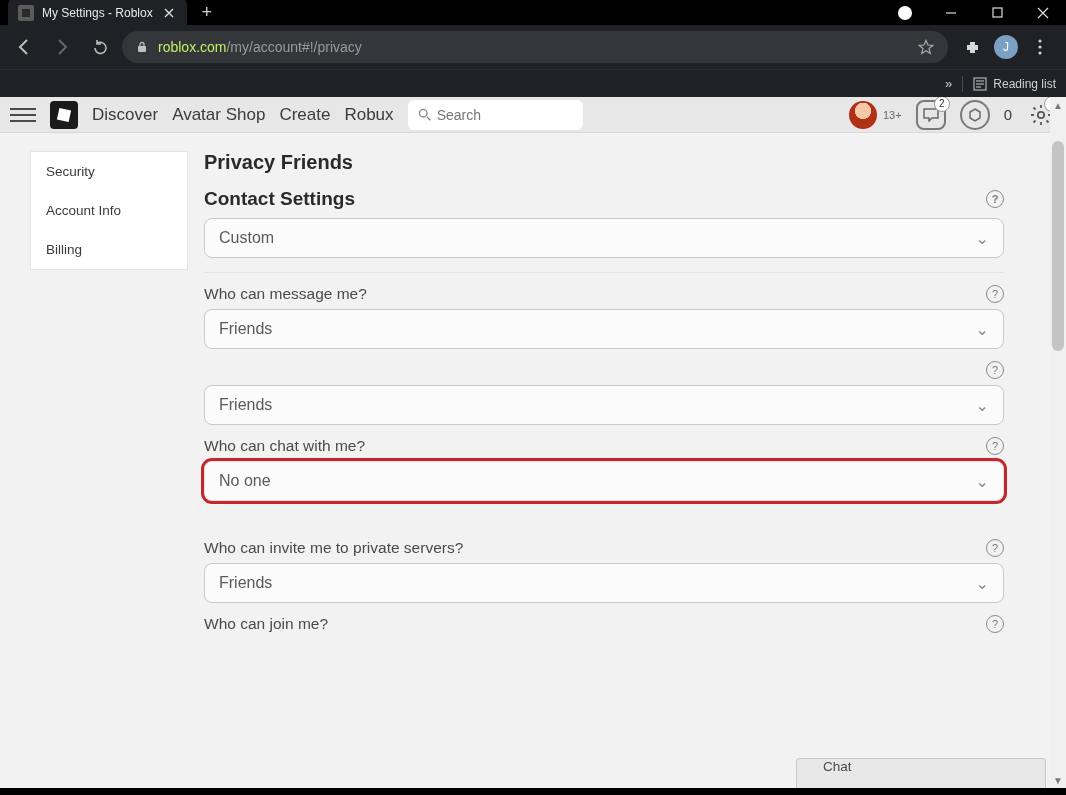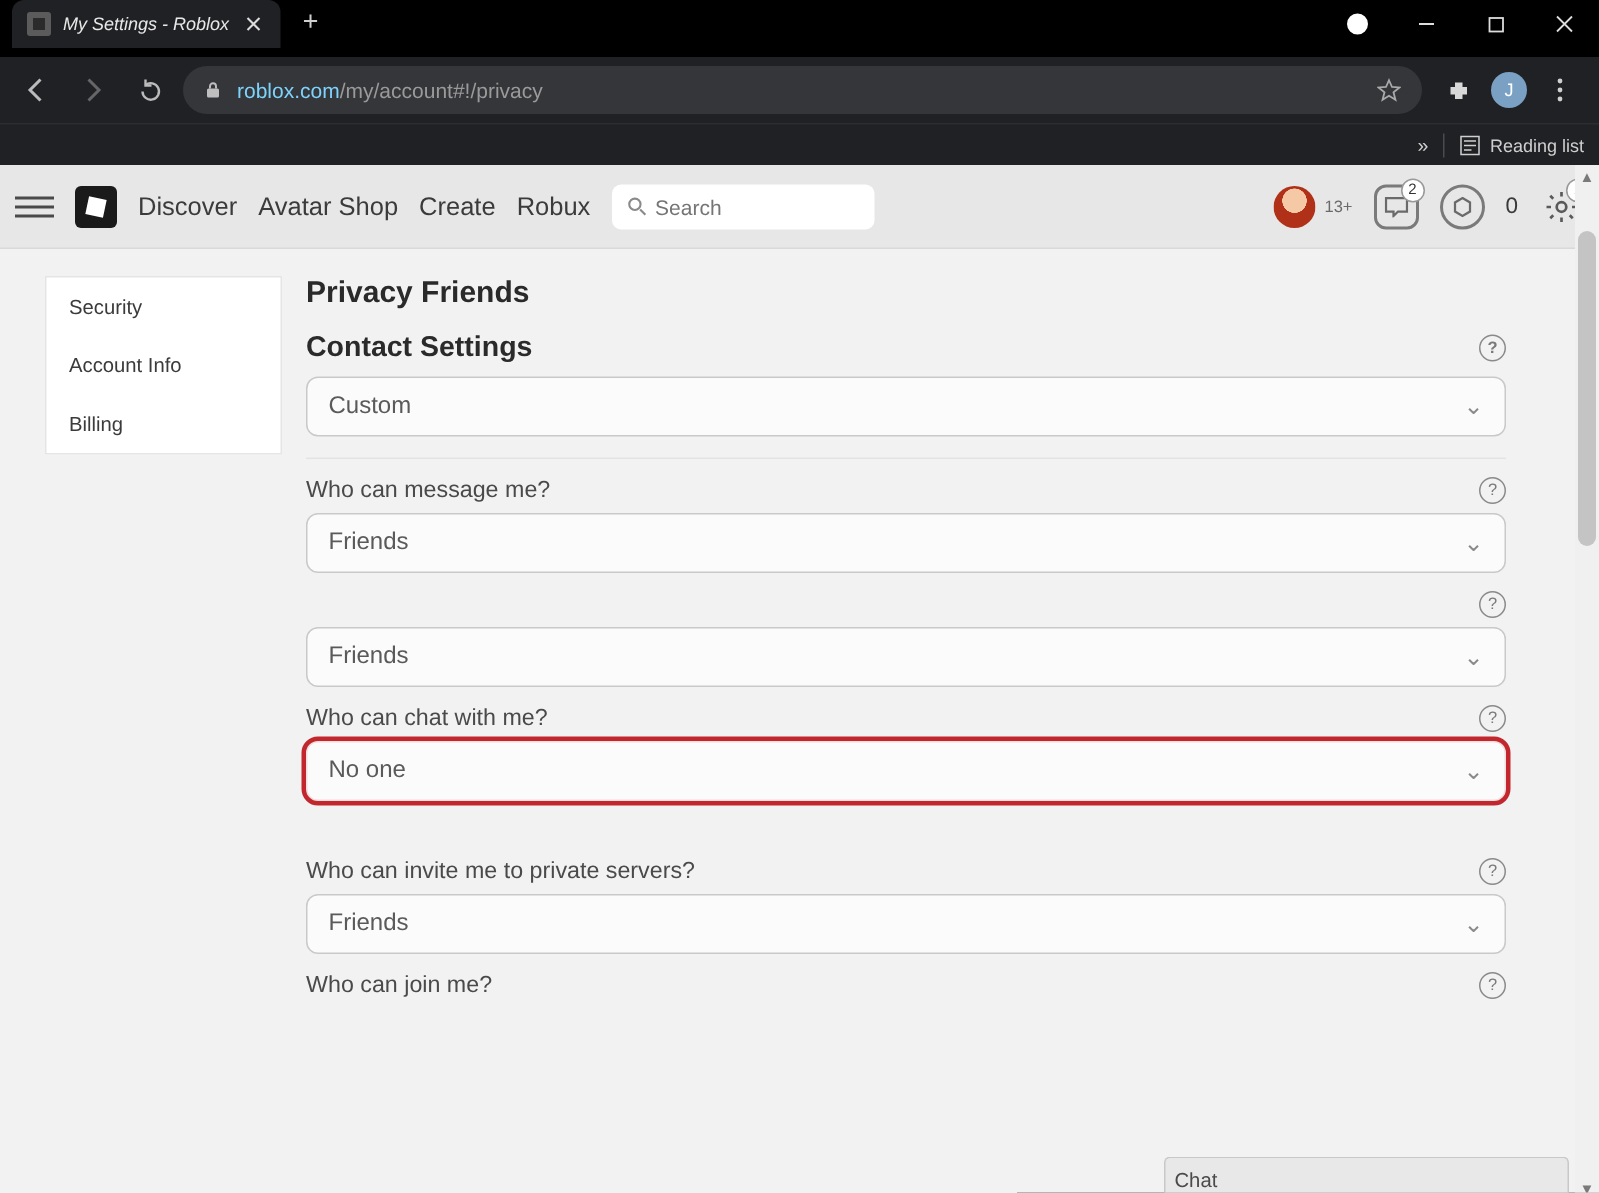--- a/index.html
+++ b/index.html
@@ -7,26 +7,25 @@
     font-family: "Segoe UI", Arial, sans-serif;
     background: #000;
     width: 1066px;
     height: 795px;
     overflow: hidden;
     position: relative;
   }
 
   
   .titlebar {
-    height: 38px;
+    height: 25px;
     background: #000;
     display: flex;
-    align-items: flex-start;
+    align-items: center;
     color: #cfcfcf;
-    font-style: italic;
   }
   .tab {
     display: flex;
     align-items: center;
     height: 32px;
     background: #202124;
     border-radius: 8px 8px 0 0;
     padding: 0 10px;
     margin-left: 8px;
     gap: 8px;
@@ -77,21 +76,21 @@
     border-radius:16px;
     display:flex;
     align-items:center;
     padding:0 14px;
     gap:10px;
     color:#cfcfcf;
     font-size:14px;
   }
   .omnibox .lock{width:12px;height:12px;}
   .omnibox .url{flex:1;color:#cfcfcf;}
-  .omnibox .url .domain{color:#7dd3fc;}
+  .omnibox .url .domain{color:#bef264;}
   .omnibox .star{color:#aaa;}
   .ext-icons{display:flex;align-items:center;gap:6px;padding:0 4px;}
   .ext-icons .ic{width:28px;height:28px;display:flex;align-items:center;justify-content:center;color:#ccc;border-radius:50%;}
   .profile-badge{width:24px;height:24px;border-radius:50%;background:#7aa0c4;color:#fff;font-size:12px;display:flex;align-items:center;justify-content:center;}
 
   
   .bm-strip{
     height:28px;background:#202124;border-top:1px solid #2c2d30;
     display:flex;align-items:center;justify-content:flex-end;
     color:#cfcfcf;font-size:12px;padding:0 10px;gap:10px;
@@ -103,21 +102,21 @@
   
   .page {
     position: relative;
     background:#f2f2f2;
     height: calc(795px - 32px - 44px - 28px);
     overflow:hidden;
   }
 
   
   .site-nav{
-    height:56px;
+    height:36px;
     background:#e7e7e7;
     border-bottom:1px solid #d9d9d9;
     display:flex;
     align-items:center;
     padding:0 10px;
     gap:14px;
   }
   .hamburger{width:26px;height:26px;display:flex;flex-direction:column;justify-content:center;gap:4px;cursor:pointer;}
   .hamburger span{height:2px;background:#4a4a4a;display:block;}
   .rbx-logo{width:28px;height:28px;background:#1a1a1a;border-radius:4px;display:flex;align-items:center;justify-content:center;}
@@ -163,23 +162,23 @@
     background:#fbfbfb;display:flex;align-items:center;padding:0 14px;
     color:#5a5a5a;font-size:16px;cursor:pointer;position:relative;
   }
   .select .chev{margin-left:auto;color:#8a8a8a;}
   .select.highlight{outline:3px solid #c1272d;outline-offset:0;border-color:#c1272d22;}
   hr.sep{border:none;border-top:1px solid #e3e3e3;margin:14px 0 6px 0;}
 
   
   .chat-dock{
     position:absolute;right:20px;bottom:0;
-    width:270px;height:30px;background:#e8e8e8;border:1px solid #c8c8c8;
+    width:250px;height:30px;background:#e8e8e8;border:1px solid #c8c8c8;
     border-bottom:none;border-radius:4px 4px 0 0;
-    display:flex;align-items:center;padding:0 6px;font-size:13.5px;color:#4a4a4a;
+    display:flex;align-items:flex-start;padding:0 26px;font-size:13.5px;color:#4a4a4a;
   }
 
   
   .vscroll{position:absolute;top:0;right:0;width:16px;height:100%;background:#f0f0f0;}
   .vscroll .thumb{position:absolute;top:44px;left:2px;width:12px;height:210px;background:#c4c4c4;border-radius:6px;}
   .vscroll .arrow{position:absolute;left:0;width:16px;height:16px;display:flex;align-items:center;justify-content:center;color:#7a7a7a;font-size:10px;}
   .vscroll .arrow.up{top:0;}
   .vscroll .arrow.down{bottom:0;}
 
   svg{display:block;}

